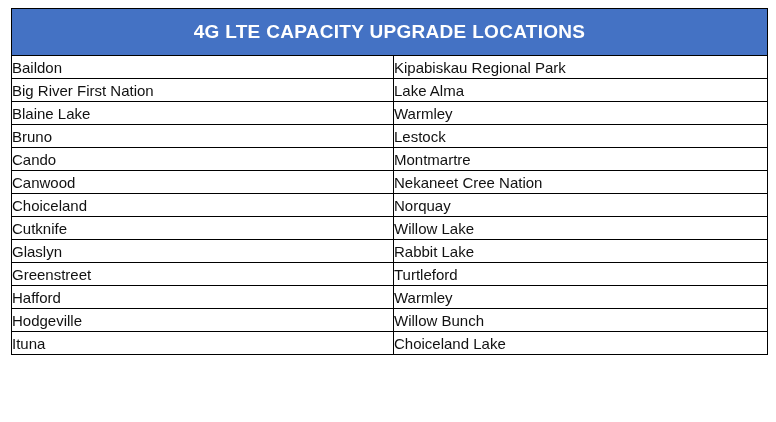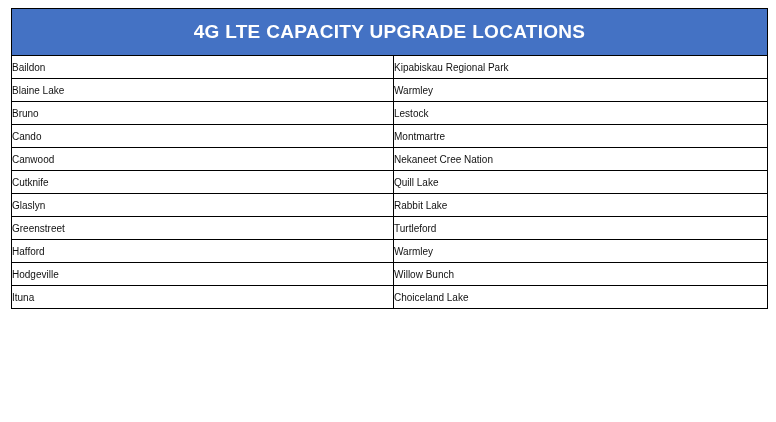--- a/index.html
+++ b/index.html
@@ -41,21 +41,21 @@
     vertical-align: middle;
     font-size: 19px;
     font-weight: bold;
     letter-spacing: 0.3px;
     font-family: "Liberation Sans", sans-serif;
   }
   .loc-cell {
     height: 22px;
     background: #ffffff;
     color: #111111;
-    font-size: 10px;
+    font-size: 15px;
     font-weight: normal;
     text-align: left;
     vertical-align: middle;
     padding: 0 0 0 9px;
     white-space: nowrap;
     overflow: hidden;
     font-family: "Liberation Sans", sans-serif;
   }
   .col-left  { width: 382px; }
   .col-right { width: 374px; }
@@ -73,38 +73,46 @@
       <tr>
         <th class="table-title-cell" colspan="2">4G LTE CAPACITY UPGRADE LOCATIONS</th>
       </tr>
     </thead>
     <tbody id="locations-body">
         <tr>
           <td class="loc-cell">Baildon</td>
           <td class="loc-cell">Kipabiskau Regional Park</td>
         </tr>
         <tr>
+          <td class="loc-cell">Big River First Nation</td>
+          <td class="loc-cell">Lake Alma</td>
+        </tr>
+        <tr>
           <td class="loc-cell">Blaine Lake</td>
           <td class="loc-cell">Warmley</td>
         </tr>
         <tr>
           <td class="loc-cell">Bruno</td>
           <td class="loc-cell">Lestock</td>
         </tr>
         <tr>
           <td class="loc-cell">Cando</td>
           <td class="loc-cell">Montmartre</td>
         </tr>
         <tr>
           <td class="loc-cell">Canwood</td>
           <td class="loc-cell">Nekaneet Cree Nation</td>
         </tr>
         <tr>
+          <td class="loc-cell">Choiceland</td>
+          <td class="loc-cell">Norquay</td>
+        </tr>
+        <tr>
           <td class="loc-cell">Cutknife</td>
-          <td class="loc-cell">Quill Lake</td>
+          <td class="loc-cell">Willow Lake</td>
         </tr>
         <tr>
           <td class="loc-cell">Glaslyn</td>
           <td class="loc-cell">Rabbit Lake</td>
         </tr>
         <tr>
           <td class="loc-cell">Greenstreet</td>
           <td class="loc-cell">Turtleford</td>
         </tr>
         <tr>

